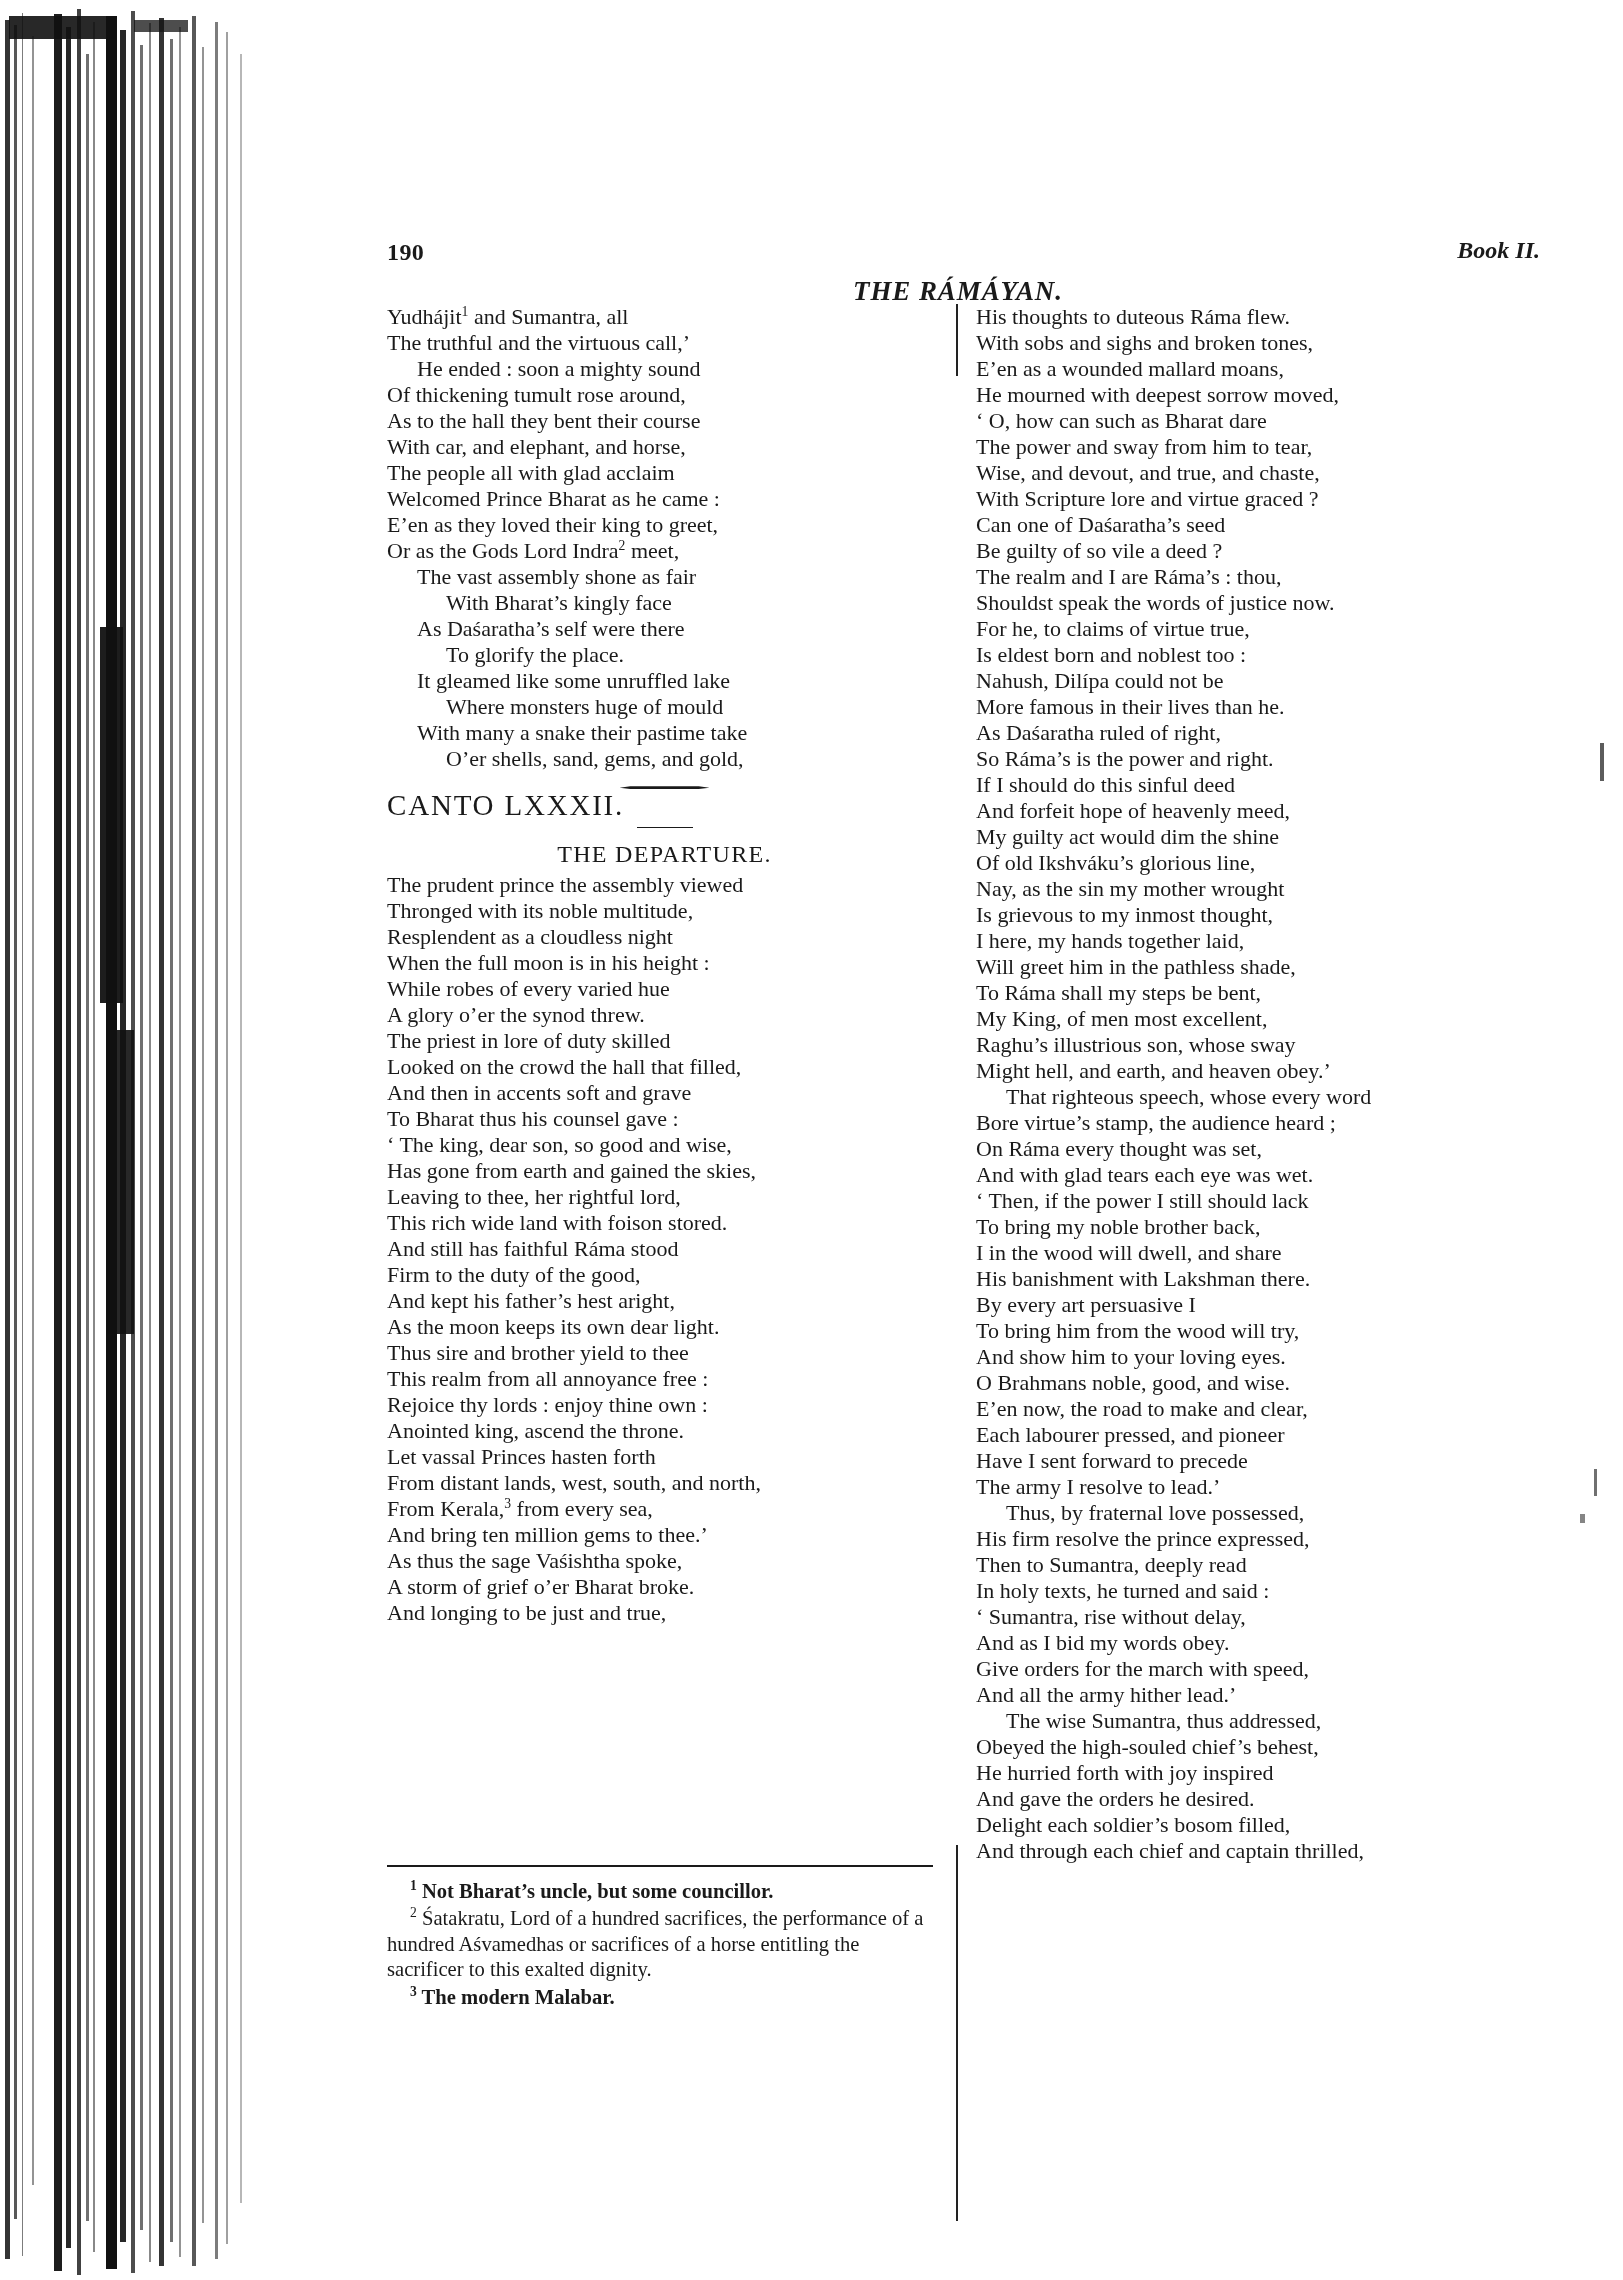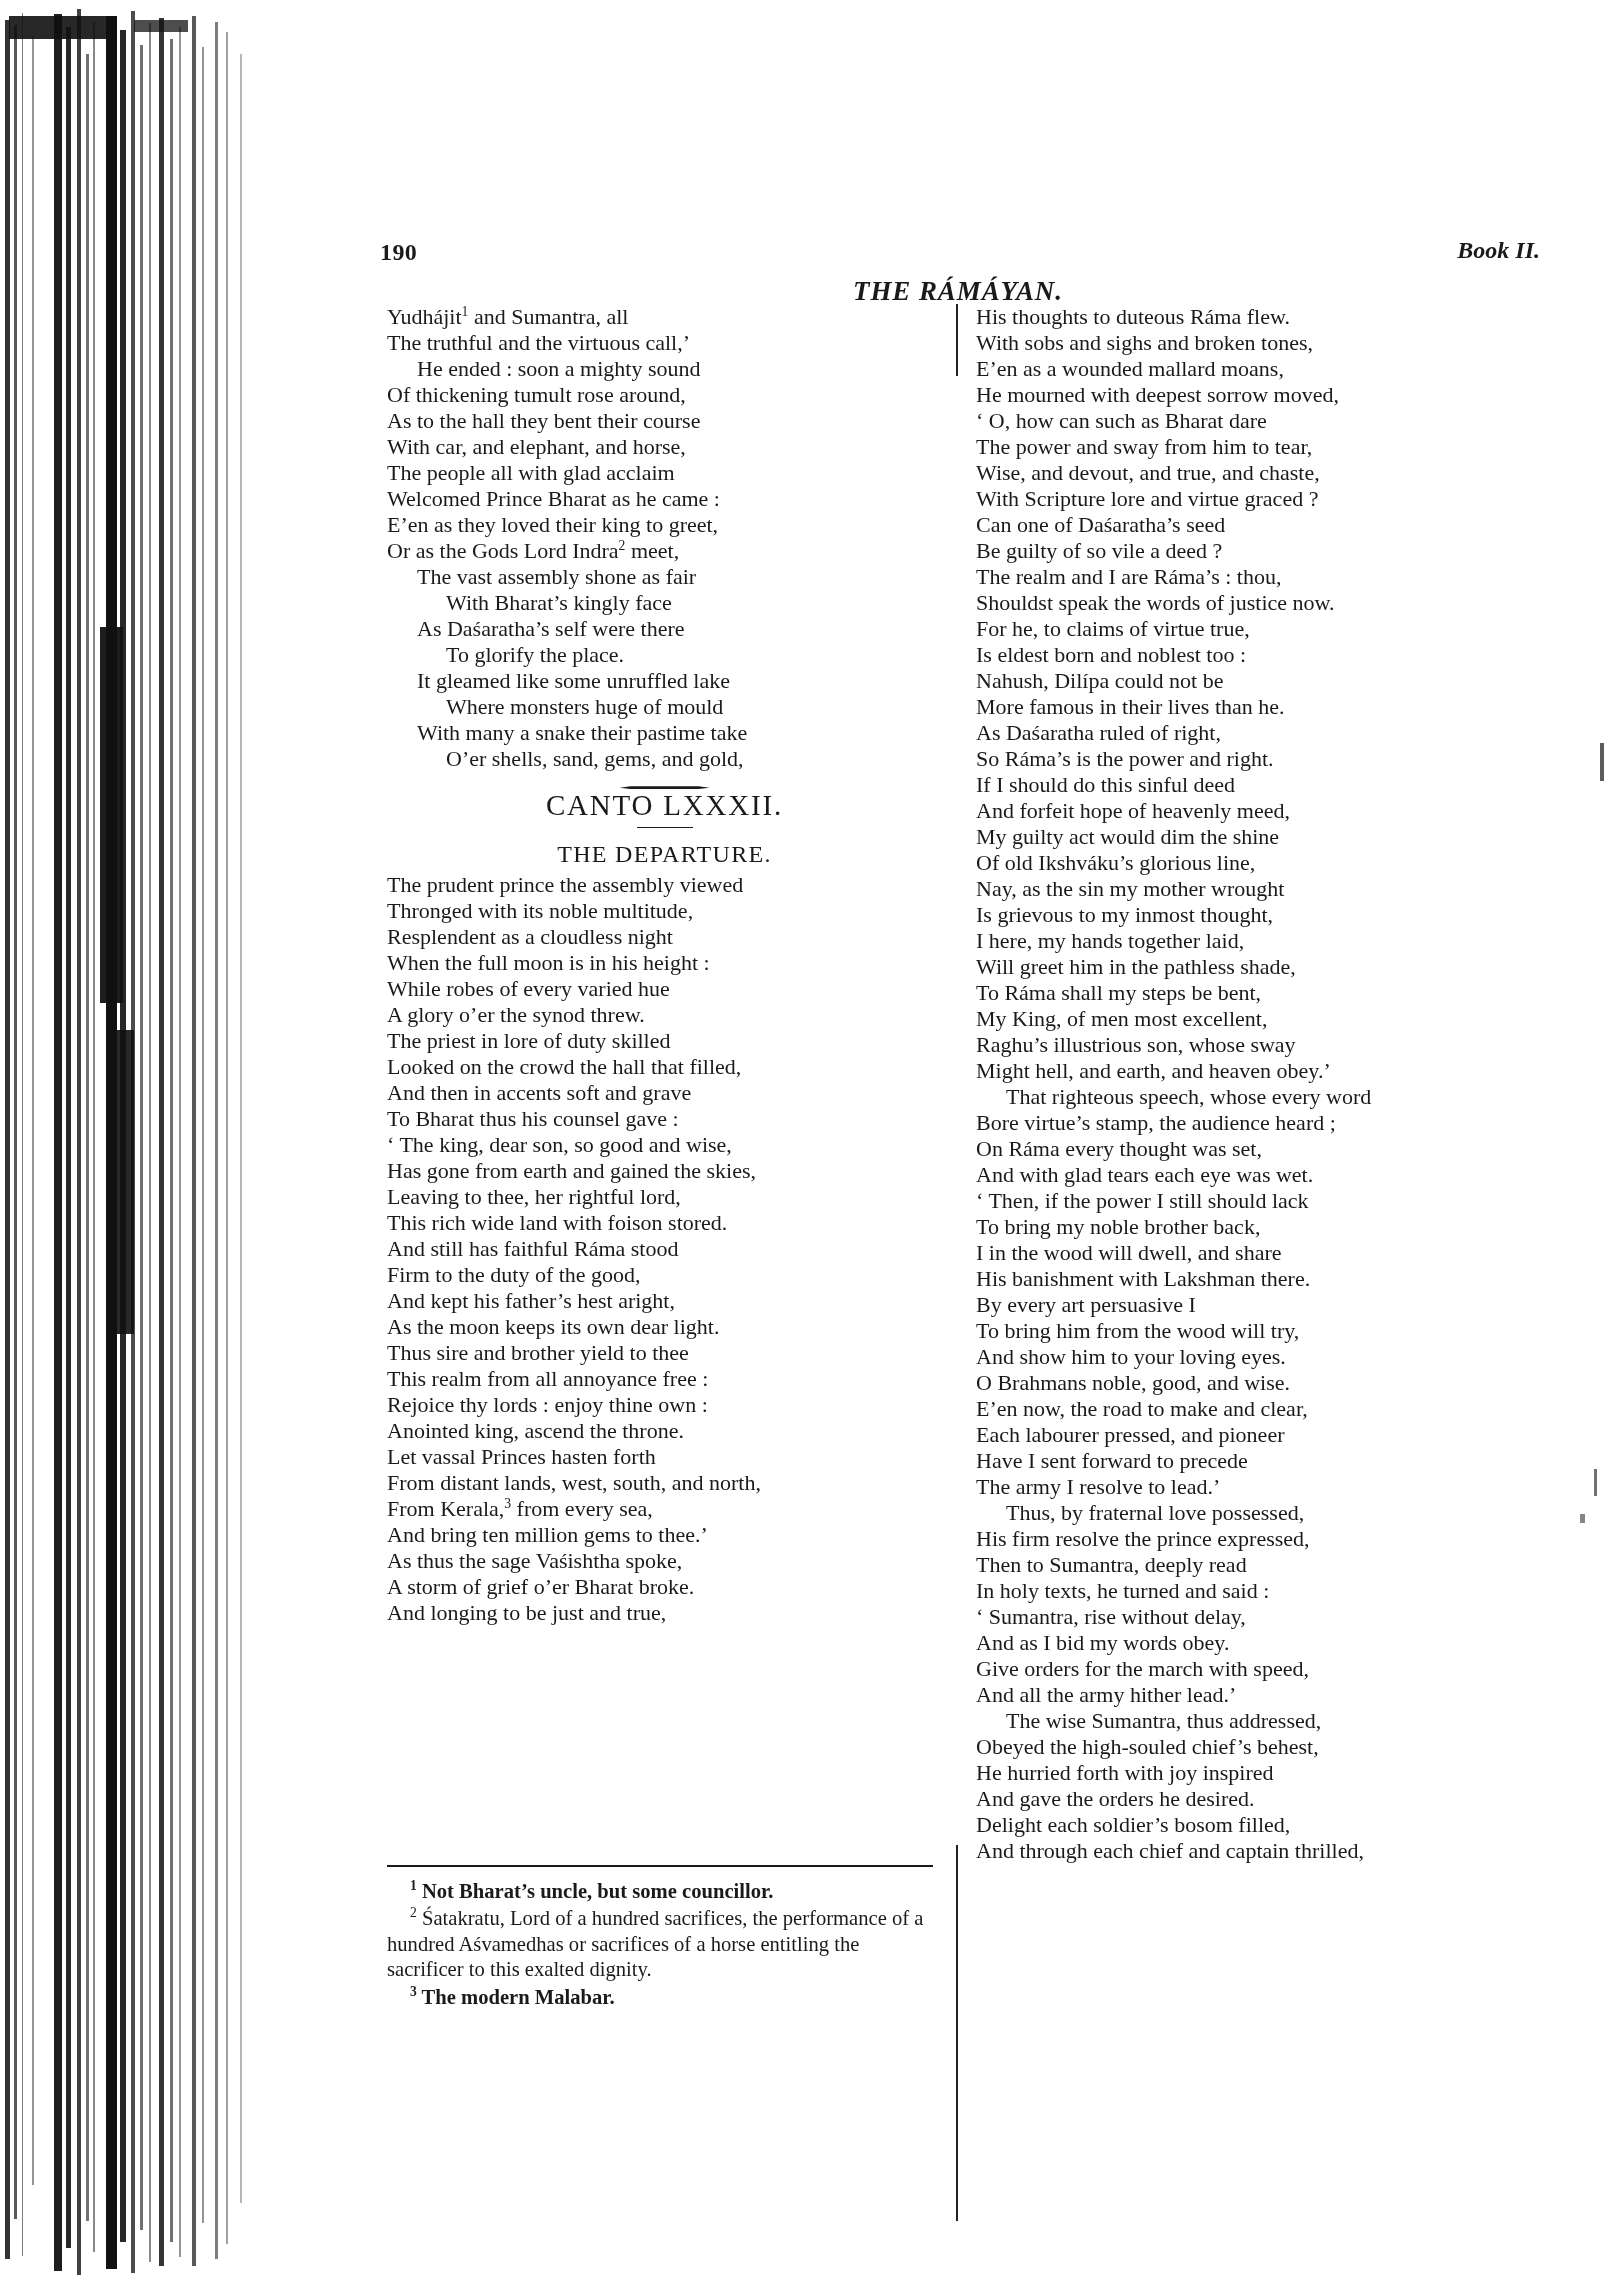--- a/index.html
+++ b/index.html
@@ -42,21 +42,21 @@
   
   .running-head {
     position: absolute;
     top: 235px;
     left: 376px;
     width: 1164px;
     height: 36px;
   }
   .folio {
     position: absolute;
-    left: 4px;
+    left: 11px;
     top: 3.6px;
     font-size: 24px;
     font-weight: bold;
     letter-spacing: 0.4px;
   }
   .head-title {
     position: absolute;
     left: 0;
     right: 0;
     text-align: center;
@@ -127,21 +127,20 @@
   .divider:before {
     content: "";
     position: absolute;
     left: 0; top: 0;
     width: 90px;
     height: 2.7px;
     background: #1a1a1a;
     clip-path: polygon(0 50%, 12% 0, 88% 0, 100% 50%, 88% 100%, 12% 100%);
   }
   .canto-title {
-    text-align: center;
     font-size: 29px;
     letter-spacing: 1.8px;
     margin: 12.5px 0 7.2px 0;
   }
   .short-rule {
     width: 56px;
     height: 1.8px;
     background: #1a1a1a;
     margin: 9px auto 12.5px auto;
   }

